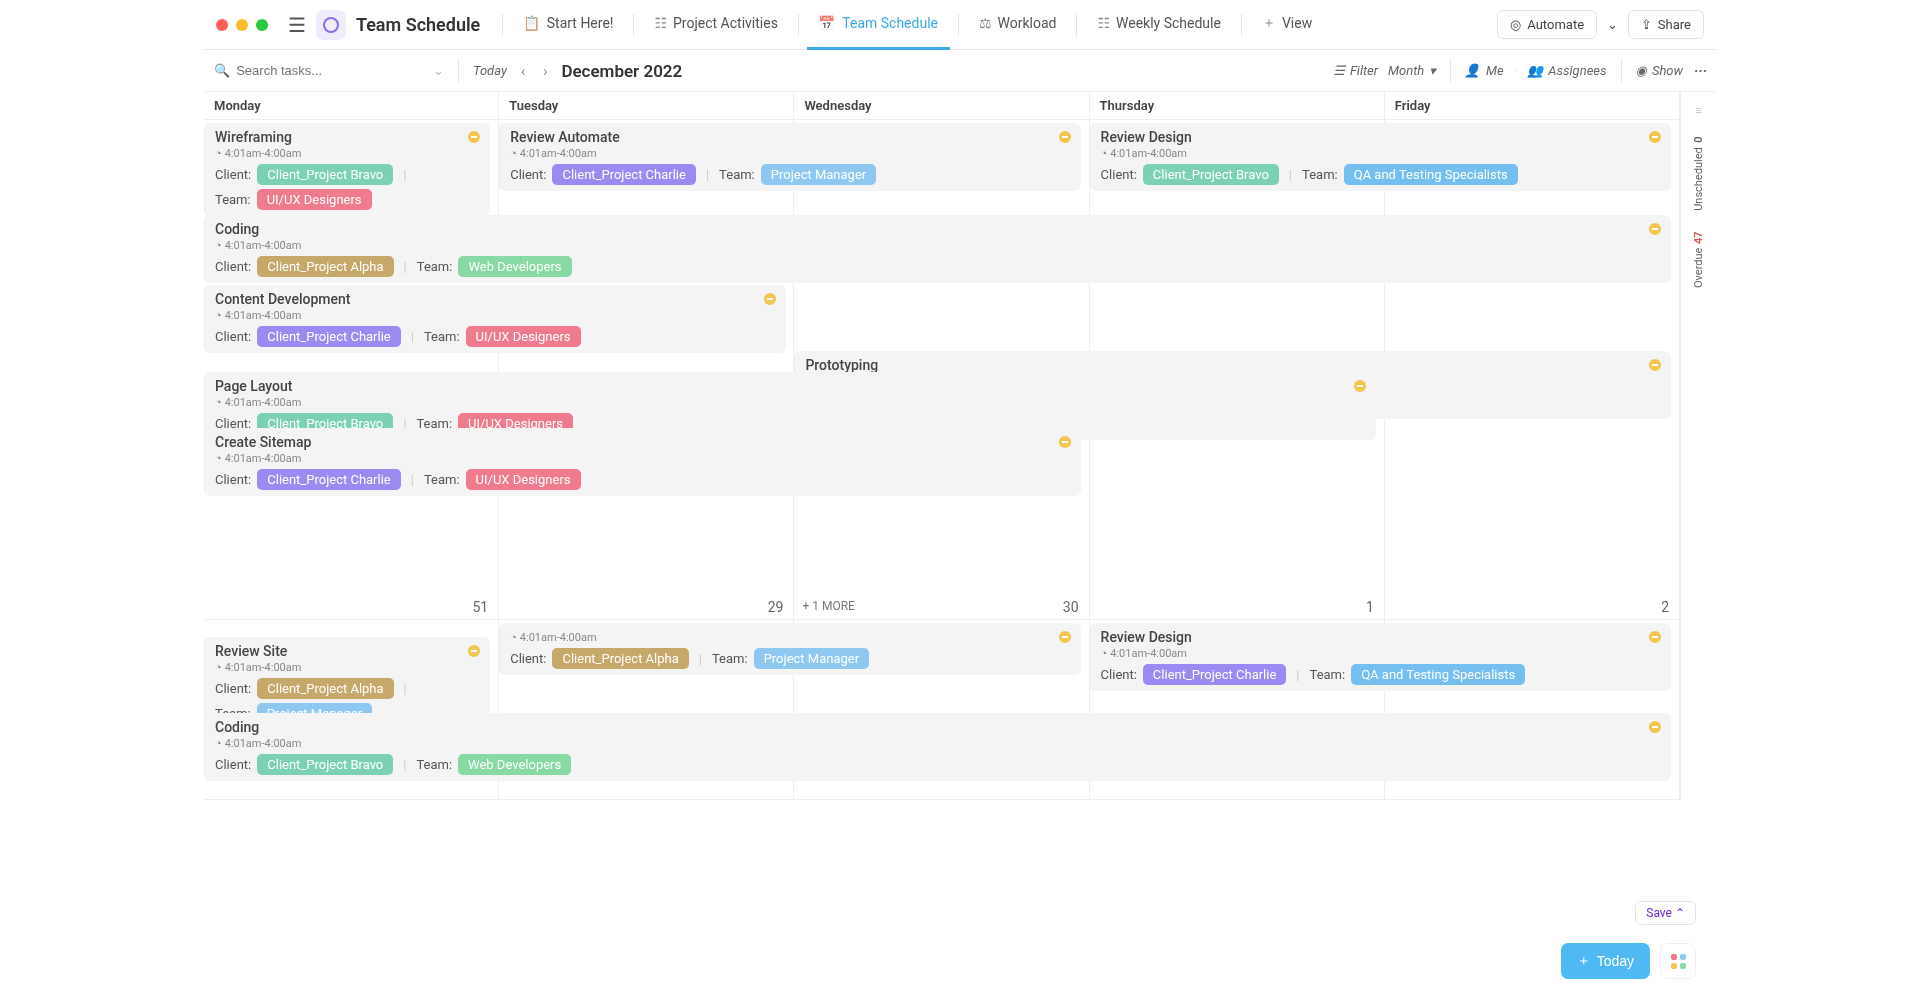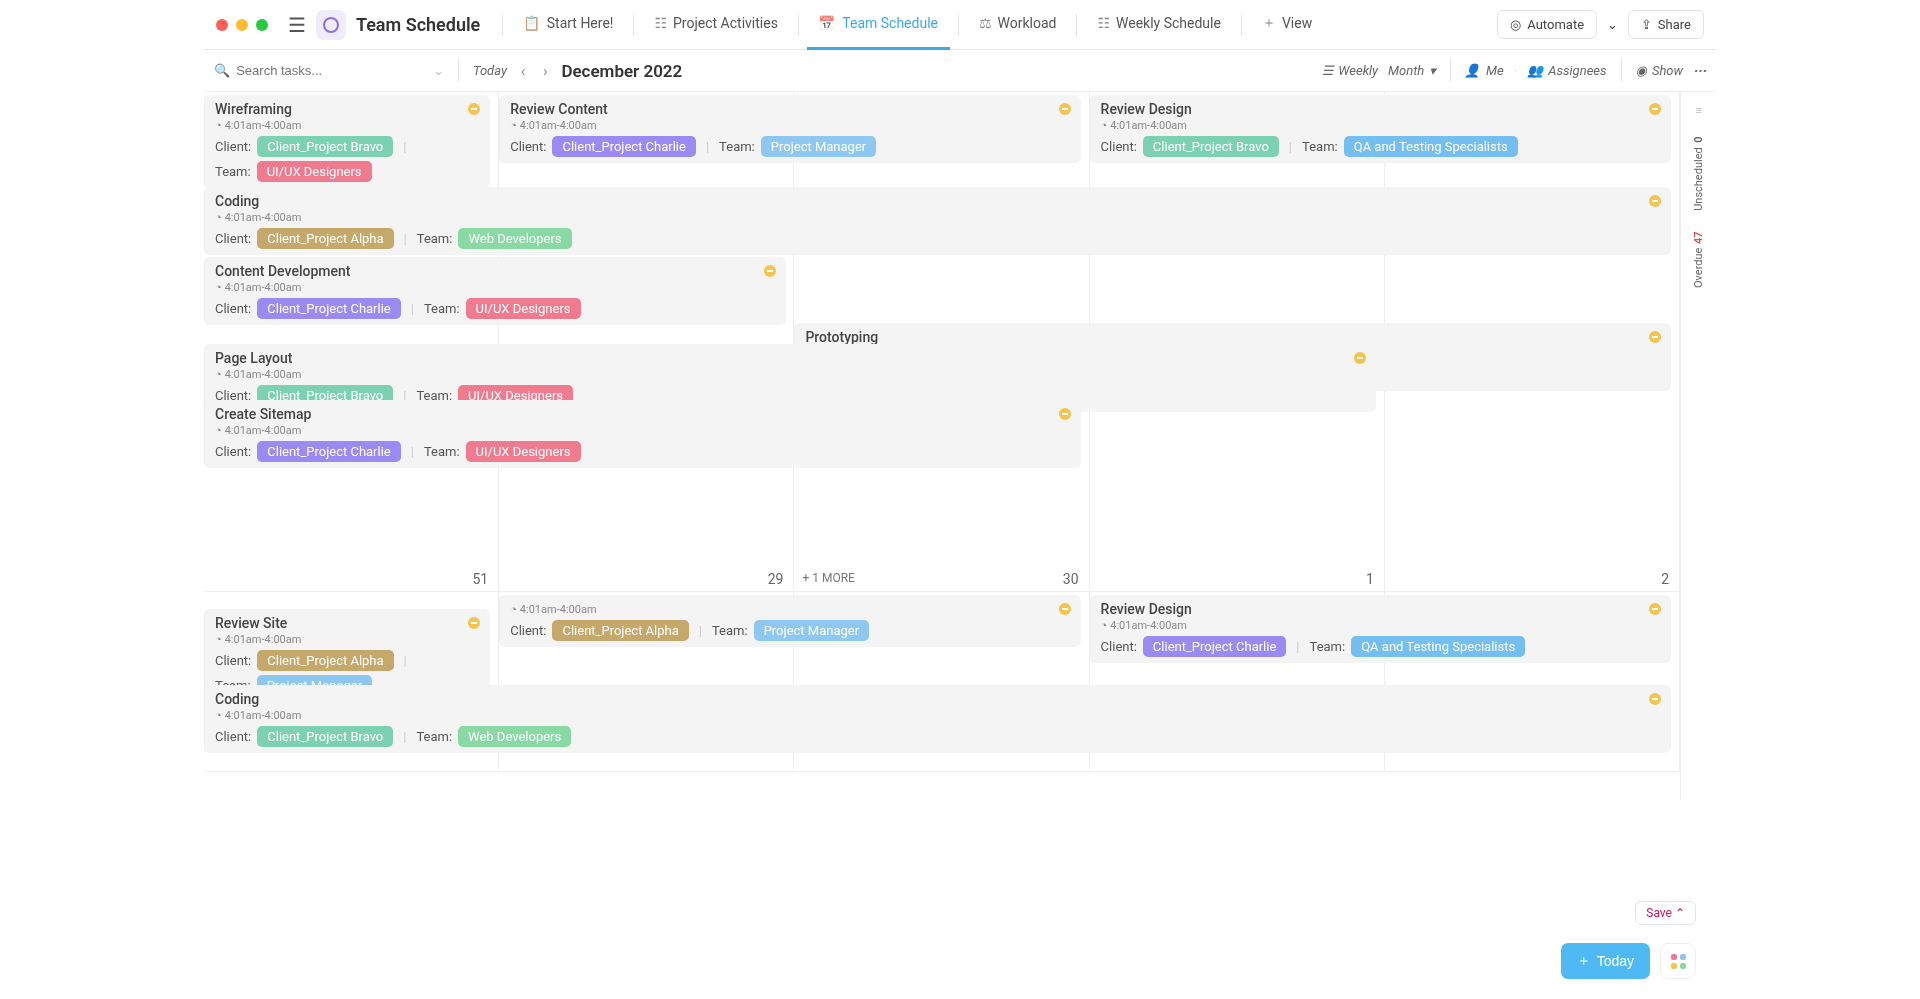--- a/index.html
+++ b/index.html
@@ -43,21 +43,21 @@
   .tag{ display:inline-block; padding:3px 10px; border-radius:5px; font-size:13px; color:#fff;}
   .pipe{ color:#ccc; margin:0 4px;}
   .status{ position:absolute; top:8px; right:10px; width:12px; height:12px; border-radius:50%; background:#f3c44e; display:flex; align-items:center; justify-content:center;}
   .status span{ width:6px; height:2px; background:#fff;}
   .sidebar{ width:36px; display:flex; flex-direction:column; align-items:center; border-left:1px solid #eee; padding-top:12px; gap:20px; font-size:11px; color:#666;}
   .vertical{ writing-mode:vertical-rl; transform:rotate(180deg); display:flex; align-items:center; gap:4px;}
   .overdue-cnt{ color:#d9534f; font-weight:600;}
   .float-btns{ position:fixed; right:calc((100% - 1512px)/2 + 20px); bottom:20px; display:flex; gap:10px; align-items:center;}
   .task-btn{ background:#4fb9f3; color:#fff; border:none; padding:9px 16px; border-radius:7px; display:flex; align-items:center; gap:6px; cursor:pointer; font-size:14px;}
   .apps-btn{ width:36px; height:36px; border:1px solid #eee; border-radius:8px; display:flex; align-items:center; justify-content:center; cursor:pointer;}
-  .save-chip{ position:fixed; right:calc((100% - 1512px)/2 + 20px); bottom:74px; background:#fff; border:1px solid #e3e3e3; border-radius:6px; padding:4px 10px; font-size:12px; color:#be185d; cursor:pointer;}
+  .save-chip{ position:fixed; right:calc((100% - 1512px)/2 + 20px); bottom:74px; background:#fff; border:1px solid #e3e3e3; border-radius:6px; padding:4px 10px; font-size:12px; color:#6d28d9; cursor:pointer;}
   .app-grid{display:grid;grid-template-columns:6px 6px;grid-template-rows:6px 6px;gap:3px;}
   .app-grid div{border-radius:2px;}
 </style>
 </head>
 <body>
 
 <div class="topbar">
   <div class="traffic">
     <div class="dot red"></div>
     <div class="dot yellow"></div>
@@ -111,21 +111,21 @@
     <span style="color:#bbb">⌄</span>
   </div>
   <div class="vsep"></div>
   <span class="tlink">Today</span>
   <span class="nav-arrow">‹</span>
   <span class="nav-arrow">›</span>
   <span class="month">December 2022</span>
   <div class="spacer"></div>
   <span class="tlink">
       <span>☰</span>
-      <span>Weekly</span>
+      <span>Filter</span>
     </span>
   <span class="tlink">
       <span>Month</span>
       <span>▾</span>
     </span>
   <div class="vsep"></div>
   <span class="tlink">
       <span>👤</span>
       <span>Me</span>
     </span>
@@ -137,20 +137,27 @@
   <div class="vsep"></div>
   <span class="tlink">
       <span>◉</span>
       <span>Show</span>
     </span>
   <span class="tlink" style="font-weight:700">⋯</span>
 </div>
 
 <div class="layout">
   <div class="calendar">
+    <div class="day-headers" id="dayHeaders">
+        <div class="day-head">Monday</div>
+        <div class="day-head">Tuesday</div>
+        <div class="day-head">Wednesday</div>
+        <div class="day-head">Thursday</div>
+        <div class="day-head">Friday</div>
+      </div>
     <div class="row week1" id="week1">
       <div class="cell">
           <div class="daynum">51</div>
         </div>
       <div class="cell">
           <div class="daynum">29</div>
         </div>
       <div class="cell">
           <div class="more">+ 1 MORE</div>
           <div class="daynum">30</div>
@@ -175,21 +182,21 @@
             </div>
             <div class="meta">
               <span>Team:</span> 
               <span class="tag" style="background:#f07b8e">UI/UX Designers</span>
             </div>
           </div>
           <div class="event" style="left: 20%; width: 39.4%; top: 3px;">
             <div class="status">
               <span></span>
             </div>
-            <div class="etitle">Review Content</div>
+            <div class="etitle">Review Automate</div>
             <div class="etime"><span>◔</span>4:01am-4:00am</div>
             <div class="meta">
               <span>Client:</span> 
               <span class="tag" style="background:#9b8af2">Client_Project Charlie</span> 
               <span class="pipe">|</span> 
               <span>Team:</span> 
               <span class="tag" style="background:#8ec8f0">Project Manager</span>
             </div>
           </div>
           <div class="event" style="left: 60%; width: 39.4%; top: 3px;">

